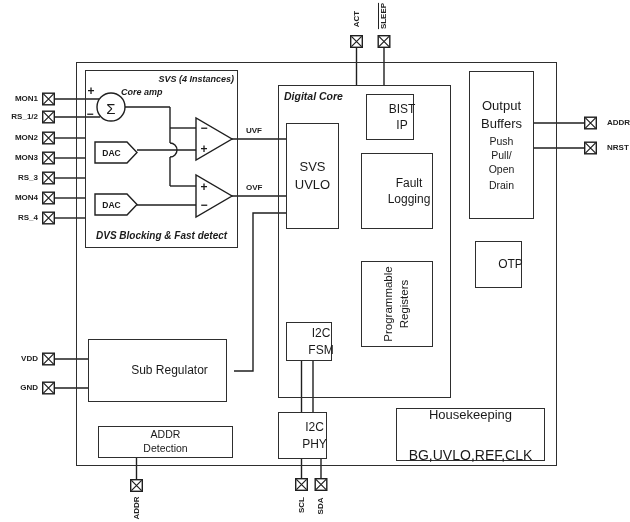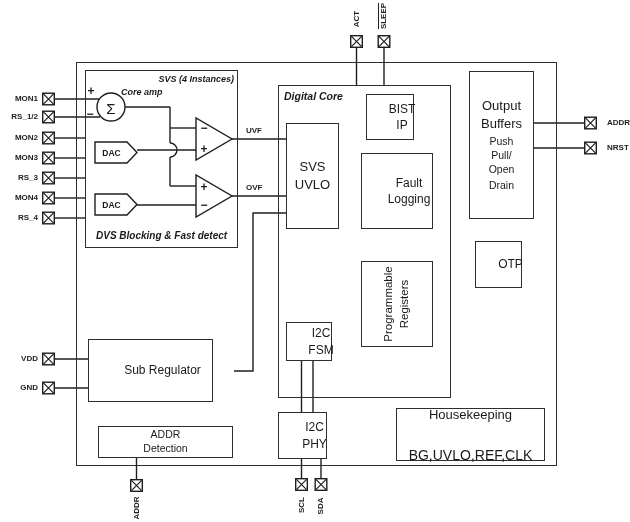--- a/index.html
+++ b/index.html
@@ -151,21 +151,21 @@
 
   <div class="blk t12" style="left:475px;top:241px;width:47px;height:47px;">
     <div>OTP</div>
   </div>
 
   <div class="blk" style="left:396px;top:408px;width:149px;height:53px;">
     <div class="t13">Housekeeping</div>
     <div style="font-size:14px;font-weight:400;margin-top:22px;">BG,UVLO,REF,CLK</div>
   </div>
 
-  <div class="blk t12" style="left:88px;top:339px;width:125px;height:63px;">
+  <div class="blk t12" style="left:88px;top:339px;width:139px;height:63px;">
     <div>Sub Regulator</div>
   </div>
 
   <div class="blk t11" style="left:98px;top:426px;width:135px;height:32px;">
     <div>ADDR</div>
     <div>Detection</div>
   </div>
 
   <div class="blk t12" style="left:278px;top:412px;width:49px;height:47px;">
     <div>I2C</div>

